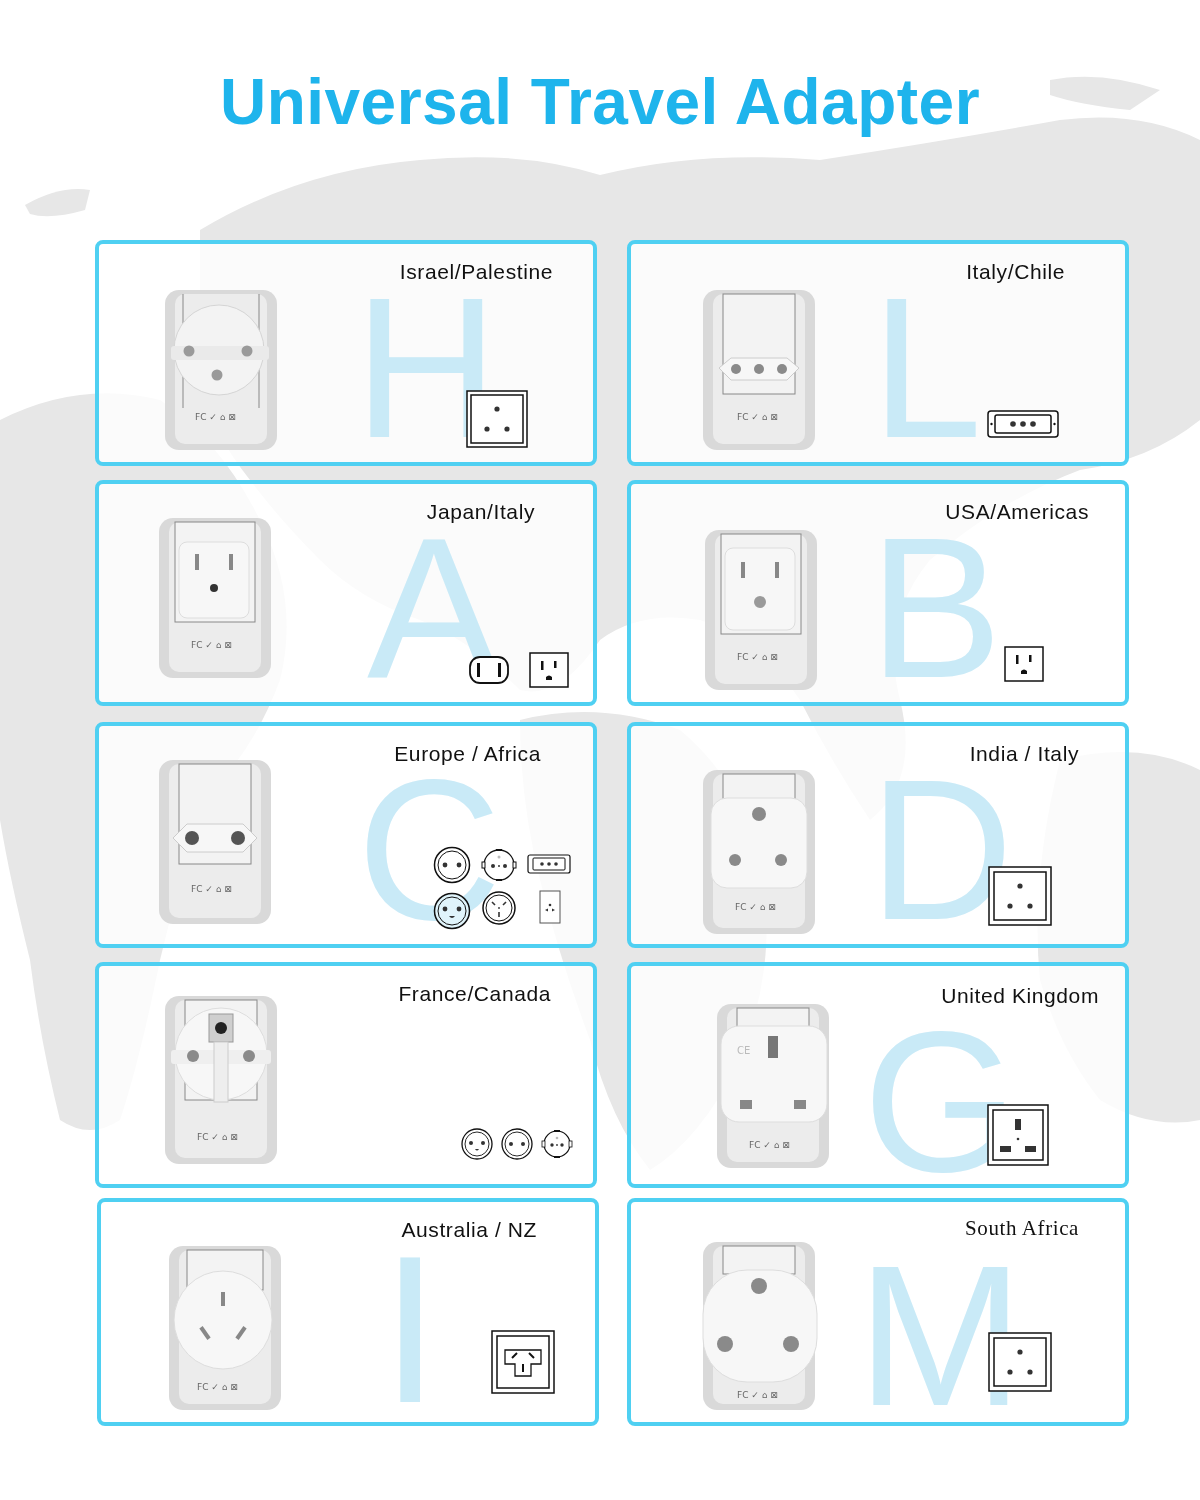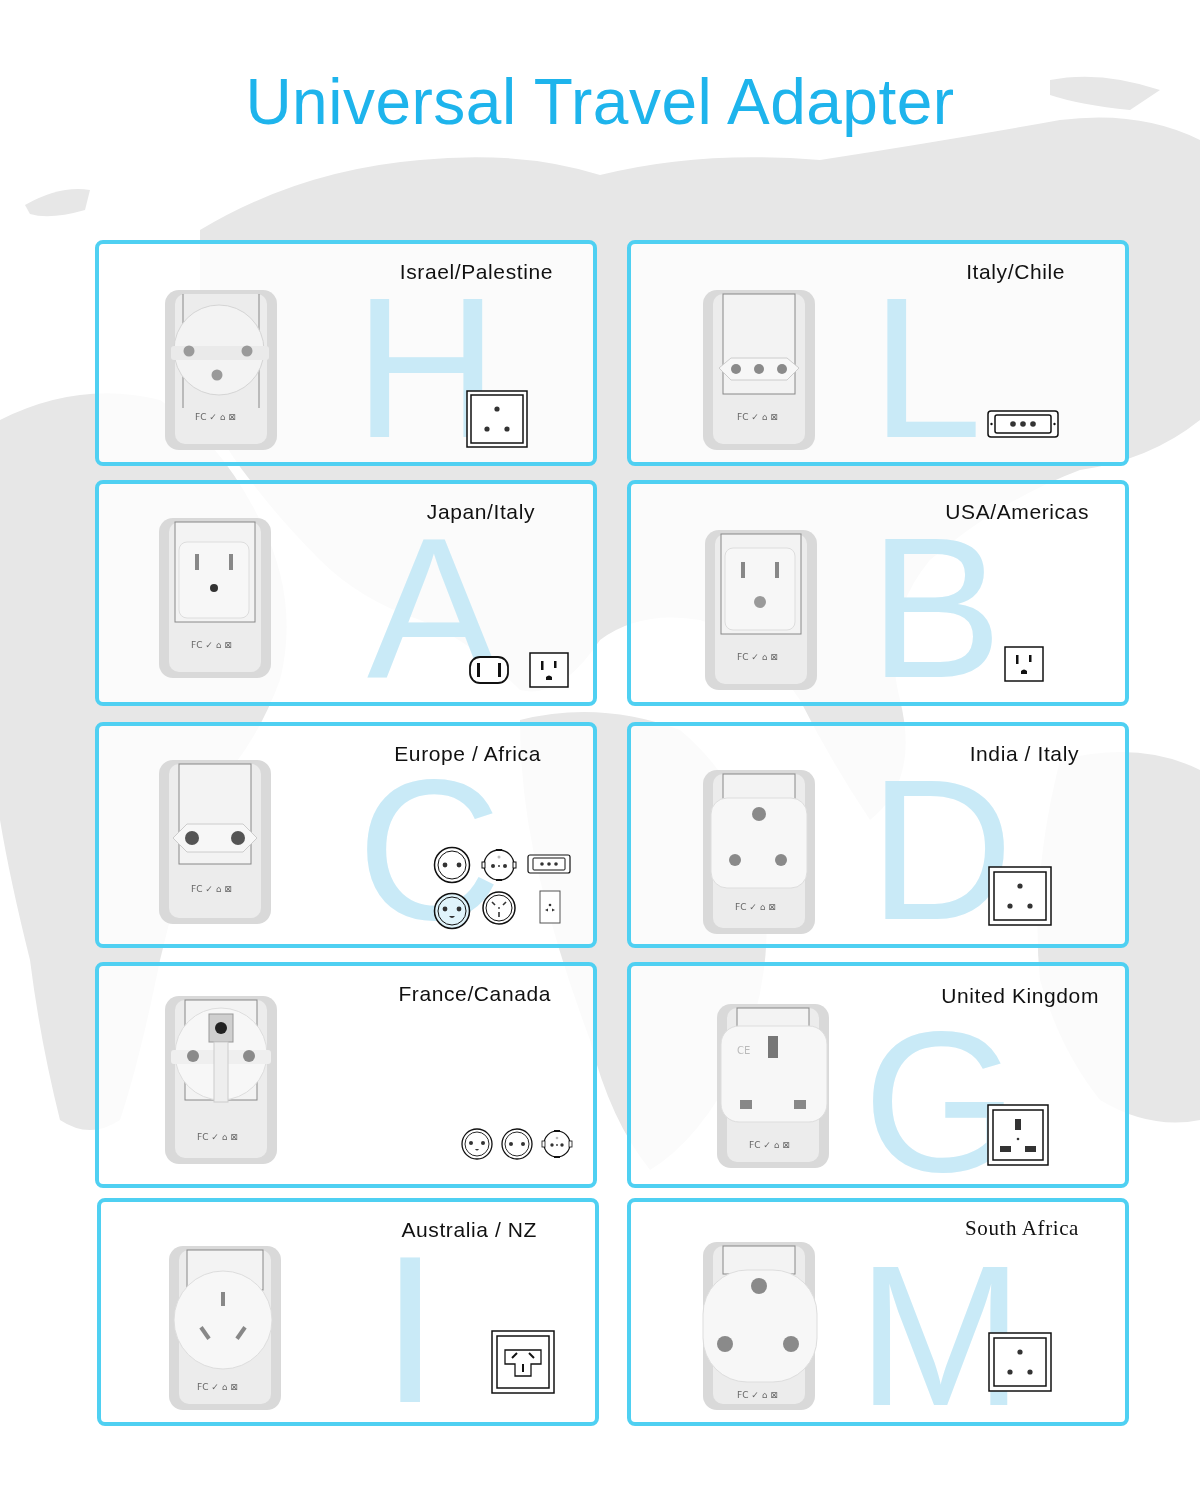--- a/index.html
+++ b/index.html
@@ -3,21 +3,21 @@
 <meta charset="utf-8">
 <style>
   * { box-sizing: border-box; margin: 0; padding: 0; }
   html, body { width: 1200px; height: 1500px; background: #ffffff; overflow: hidden; }
   body { position: relative; font-family: "Liberation Sans", "DejaVu Sans", sans-serif; }
 
   .world-map { position: absolute; inset: 0; z-index: 0; }
   .world-map svg { width: 1200px; height: 1500px; display: block; }
 
   .header { position: absolute; left: 0; top: 60px; width: 1200px; text-align: center; z-index: 2; }
-  .title { font-size: 64px; font-weight: 400; color: #1eb4ec; letter-spacing: 0.5px; line-height: 84px; }
+  .title { font-size: 64px; font-weight: 700; color: #1eb4ec; letter-spacing: 0.5px; line-height: 84px; }
   .subtitle { margin-top: 10px; font-size: 29px; color: #1a1a1a; letter-spacing: 0.6px; line-height: 36px; }
 
   .grid { position: absolute; left: 95px; top: 240px; width: 1034px; z-index: 2; }
   .card {
     position: absolute; width: 502px; height: 226px;
     border: 4px solid #4fd0f2; border-radius: 8px;
     background: rgba(255,255,255,0.82);
     overflow: hidden;
   }
   .card .region {

